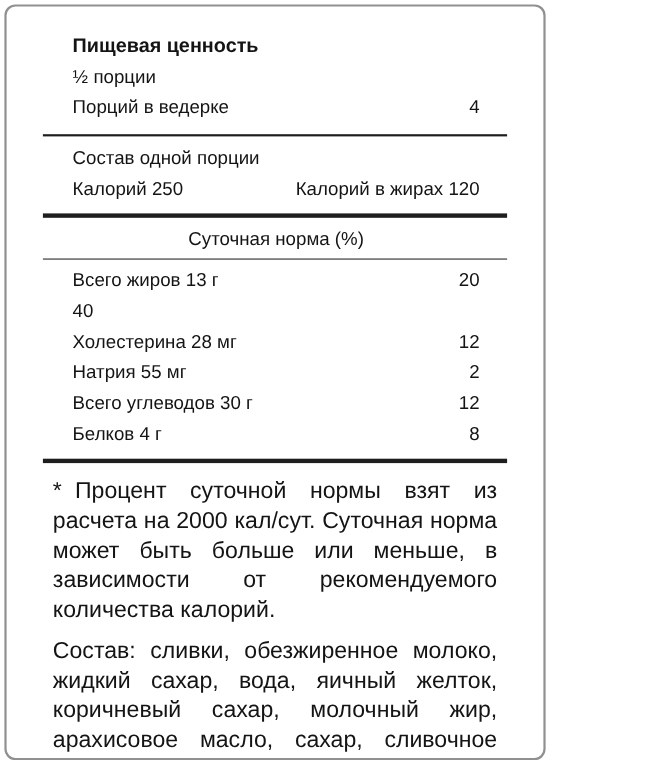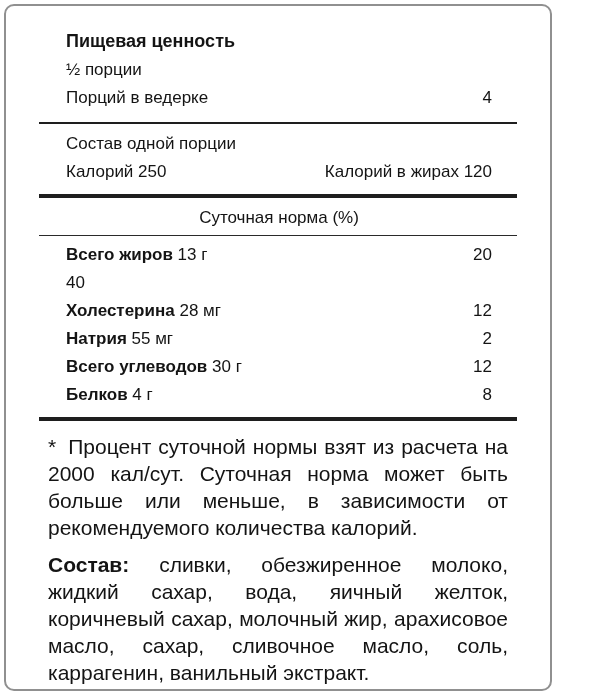--- a/index.html
+++ b/index.html
@@ -3,42 +3,42 @@
 <meta charset="utf-8">
 <style>
   * { box-sizing: border-box; }
   html, body { margin: 0; padding: 0; background: #ffffff; }
   body {
     width: 600px; height: 695px;
     font-family: "Liberation Sans", "DejaVu Sans", sans-serif;
     color: #141414;
   }
   .label {
-    width: 548px; height: 687px; margin: 4px;
+    width: 492px; height: 687px; margin: 4px;
     border: 2px solid #909090; border-radius: 10px;
     background: #ffffff; padding-top: 20px; overflow: hidden;
   }
   .sect { padding: 0 58px 0 60px; }
   .title { font-size: 18px; font-weight: 700; line-height: 30px; }
   .row {
     display: flex; justify-content: space-between; align-items: baseline;
     font-size: 17px; line-height: 28px;
   }
   .dvh { justify-content: center; }
   .indent .nm { padding-left: 28px; }
   .rule { height: 2px; background: #1e1e1e; margin: 10px 33px 6px; border: 0; }
   .rule.thick { height: 4px; margin: 8px 33px 6px; }
   .rule.thin { height: 1px; margin: 3px 33px 5px; background: #2a2a2a; }
   .note {
     margin: 12px 42px 0; font-size: 21px; line-height: 27px;
     text-align: justify;
   }
   .note .star { display: inline-block; margin-right: 12px; }
   .ing { margin-top: 10px; }
-  b { font-weight: 700; }
+  b { font-weight: 400; }
 </style>
 </head>
 <body>
 
 <div class="label">
 
   <div class="sect">
     <div class="title">Пищевая ценность</div>
     <div class="row">
       <span>½ порции</span>

